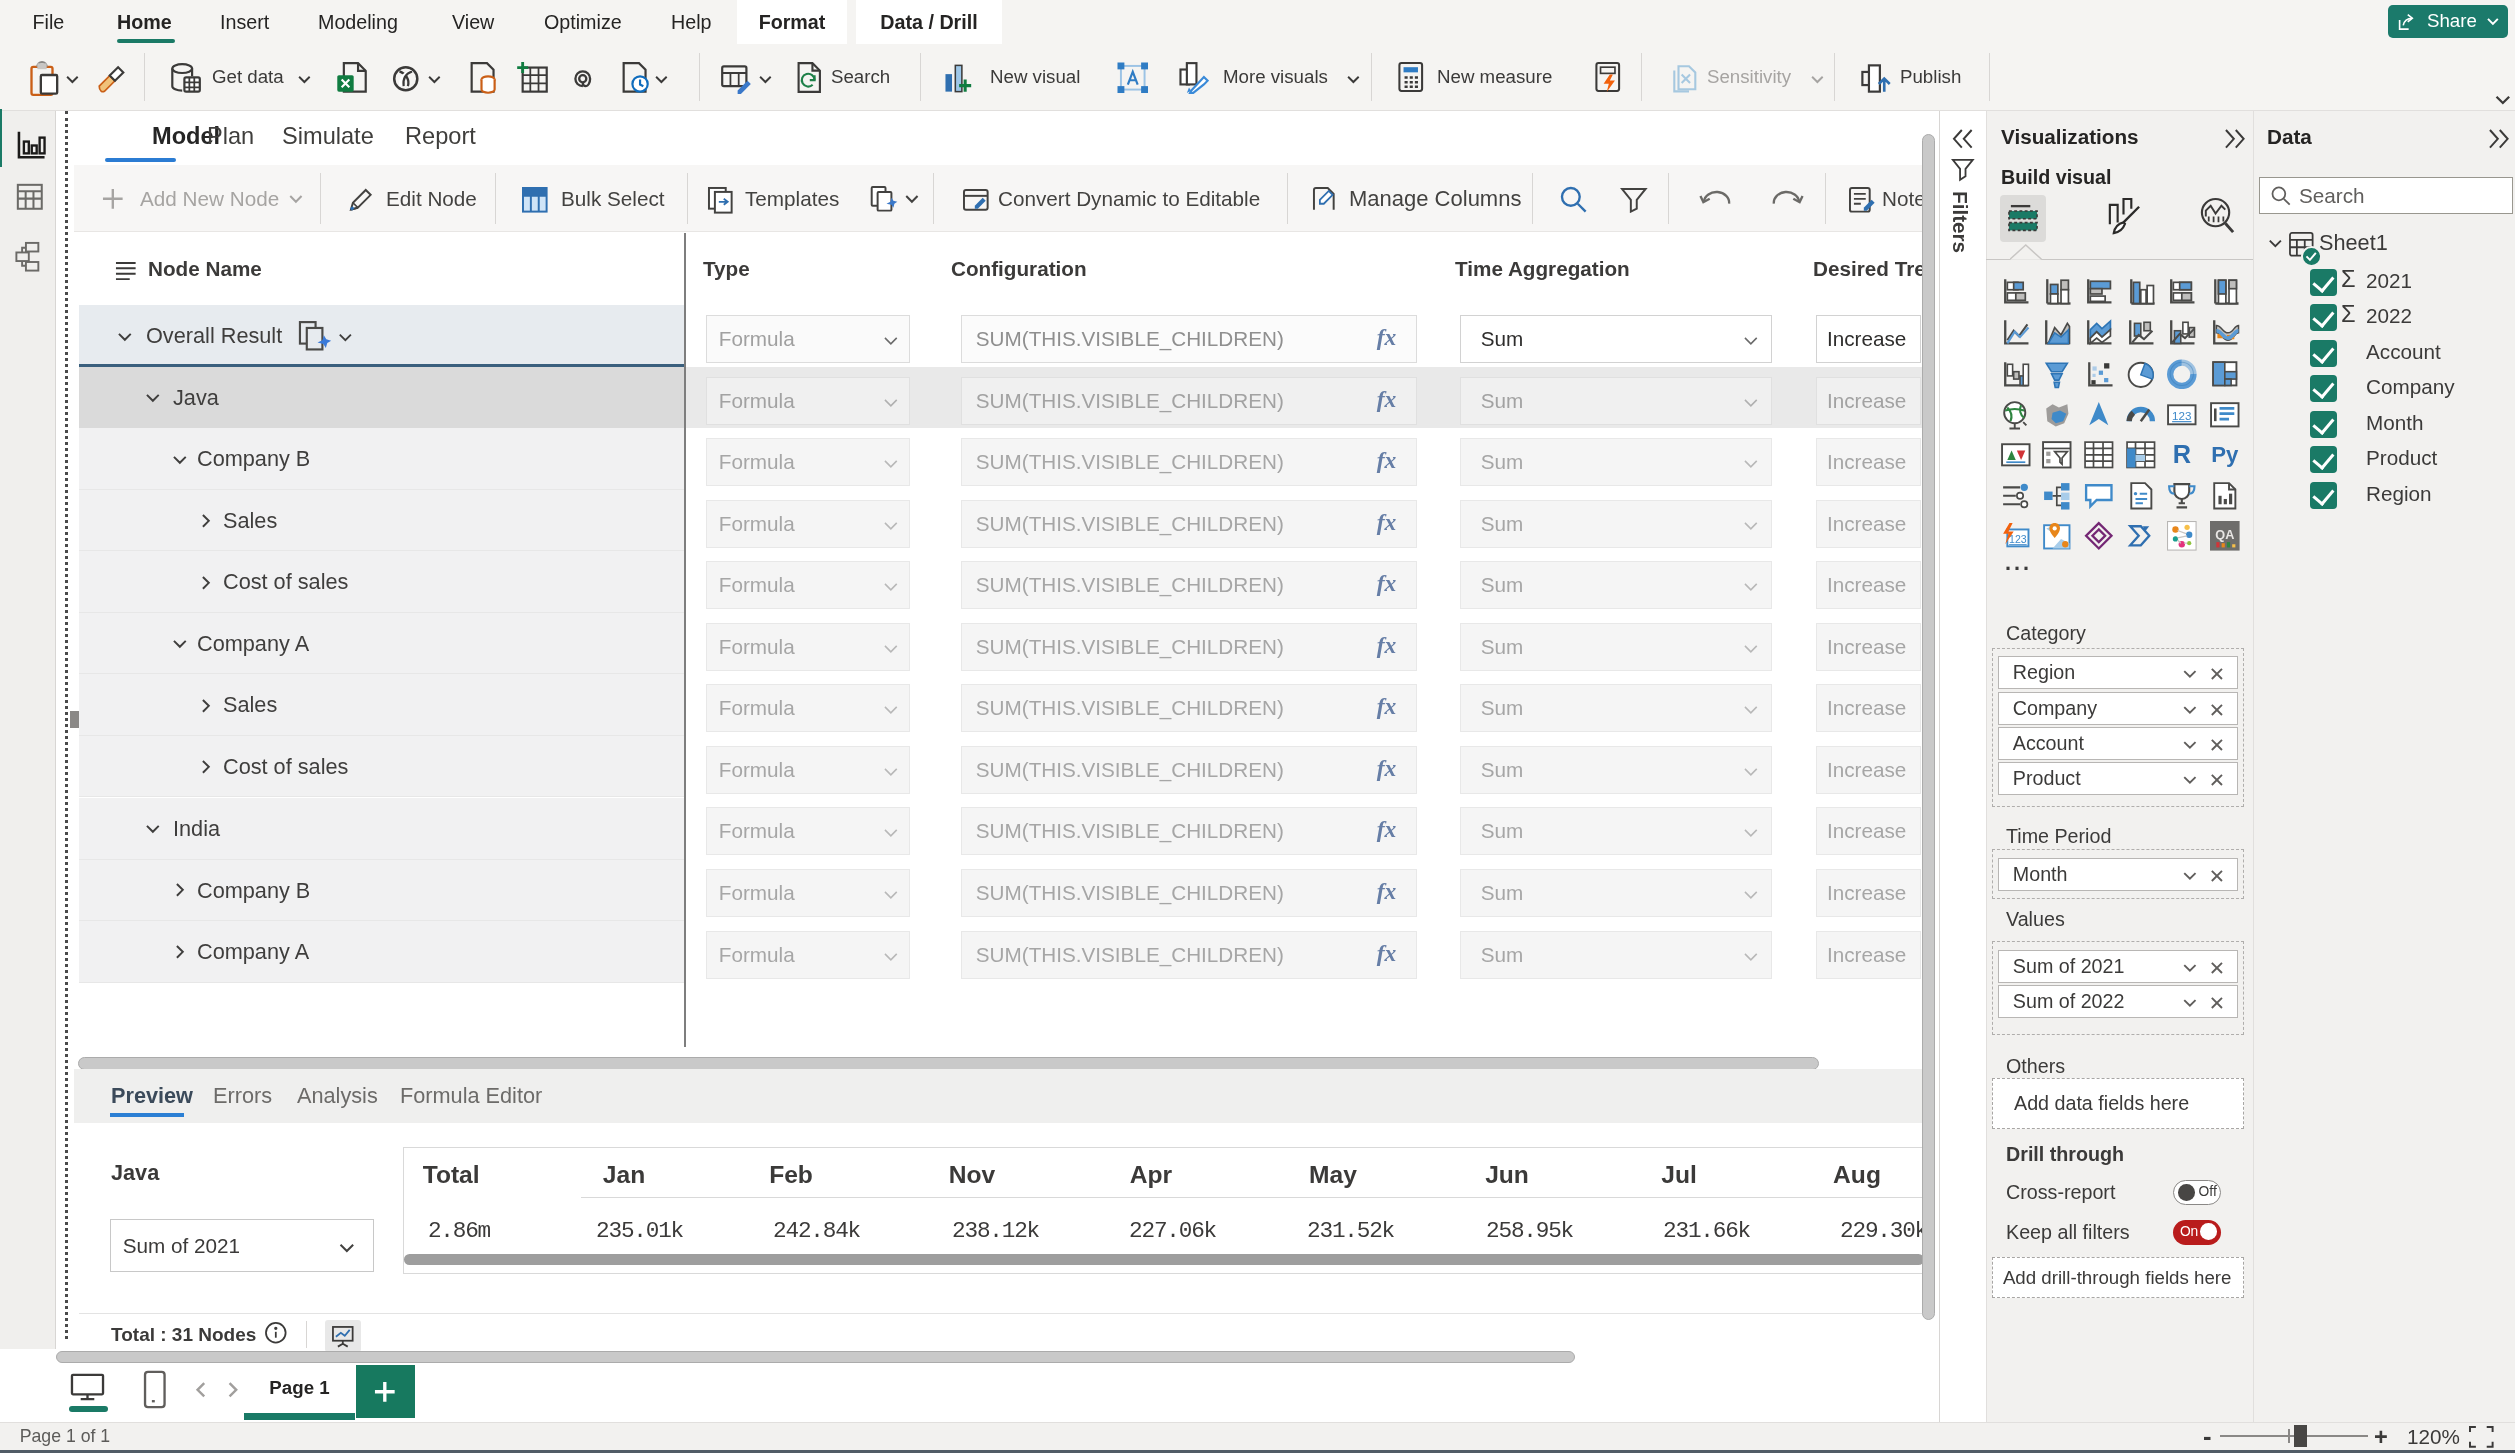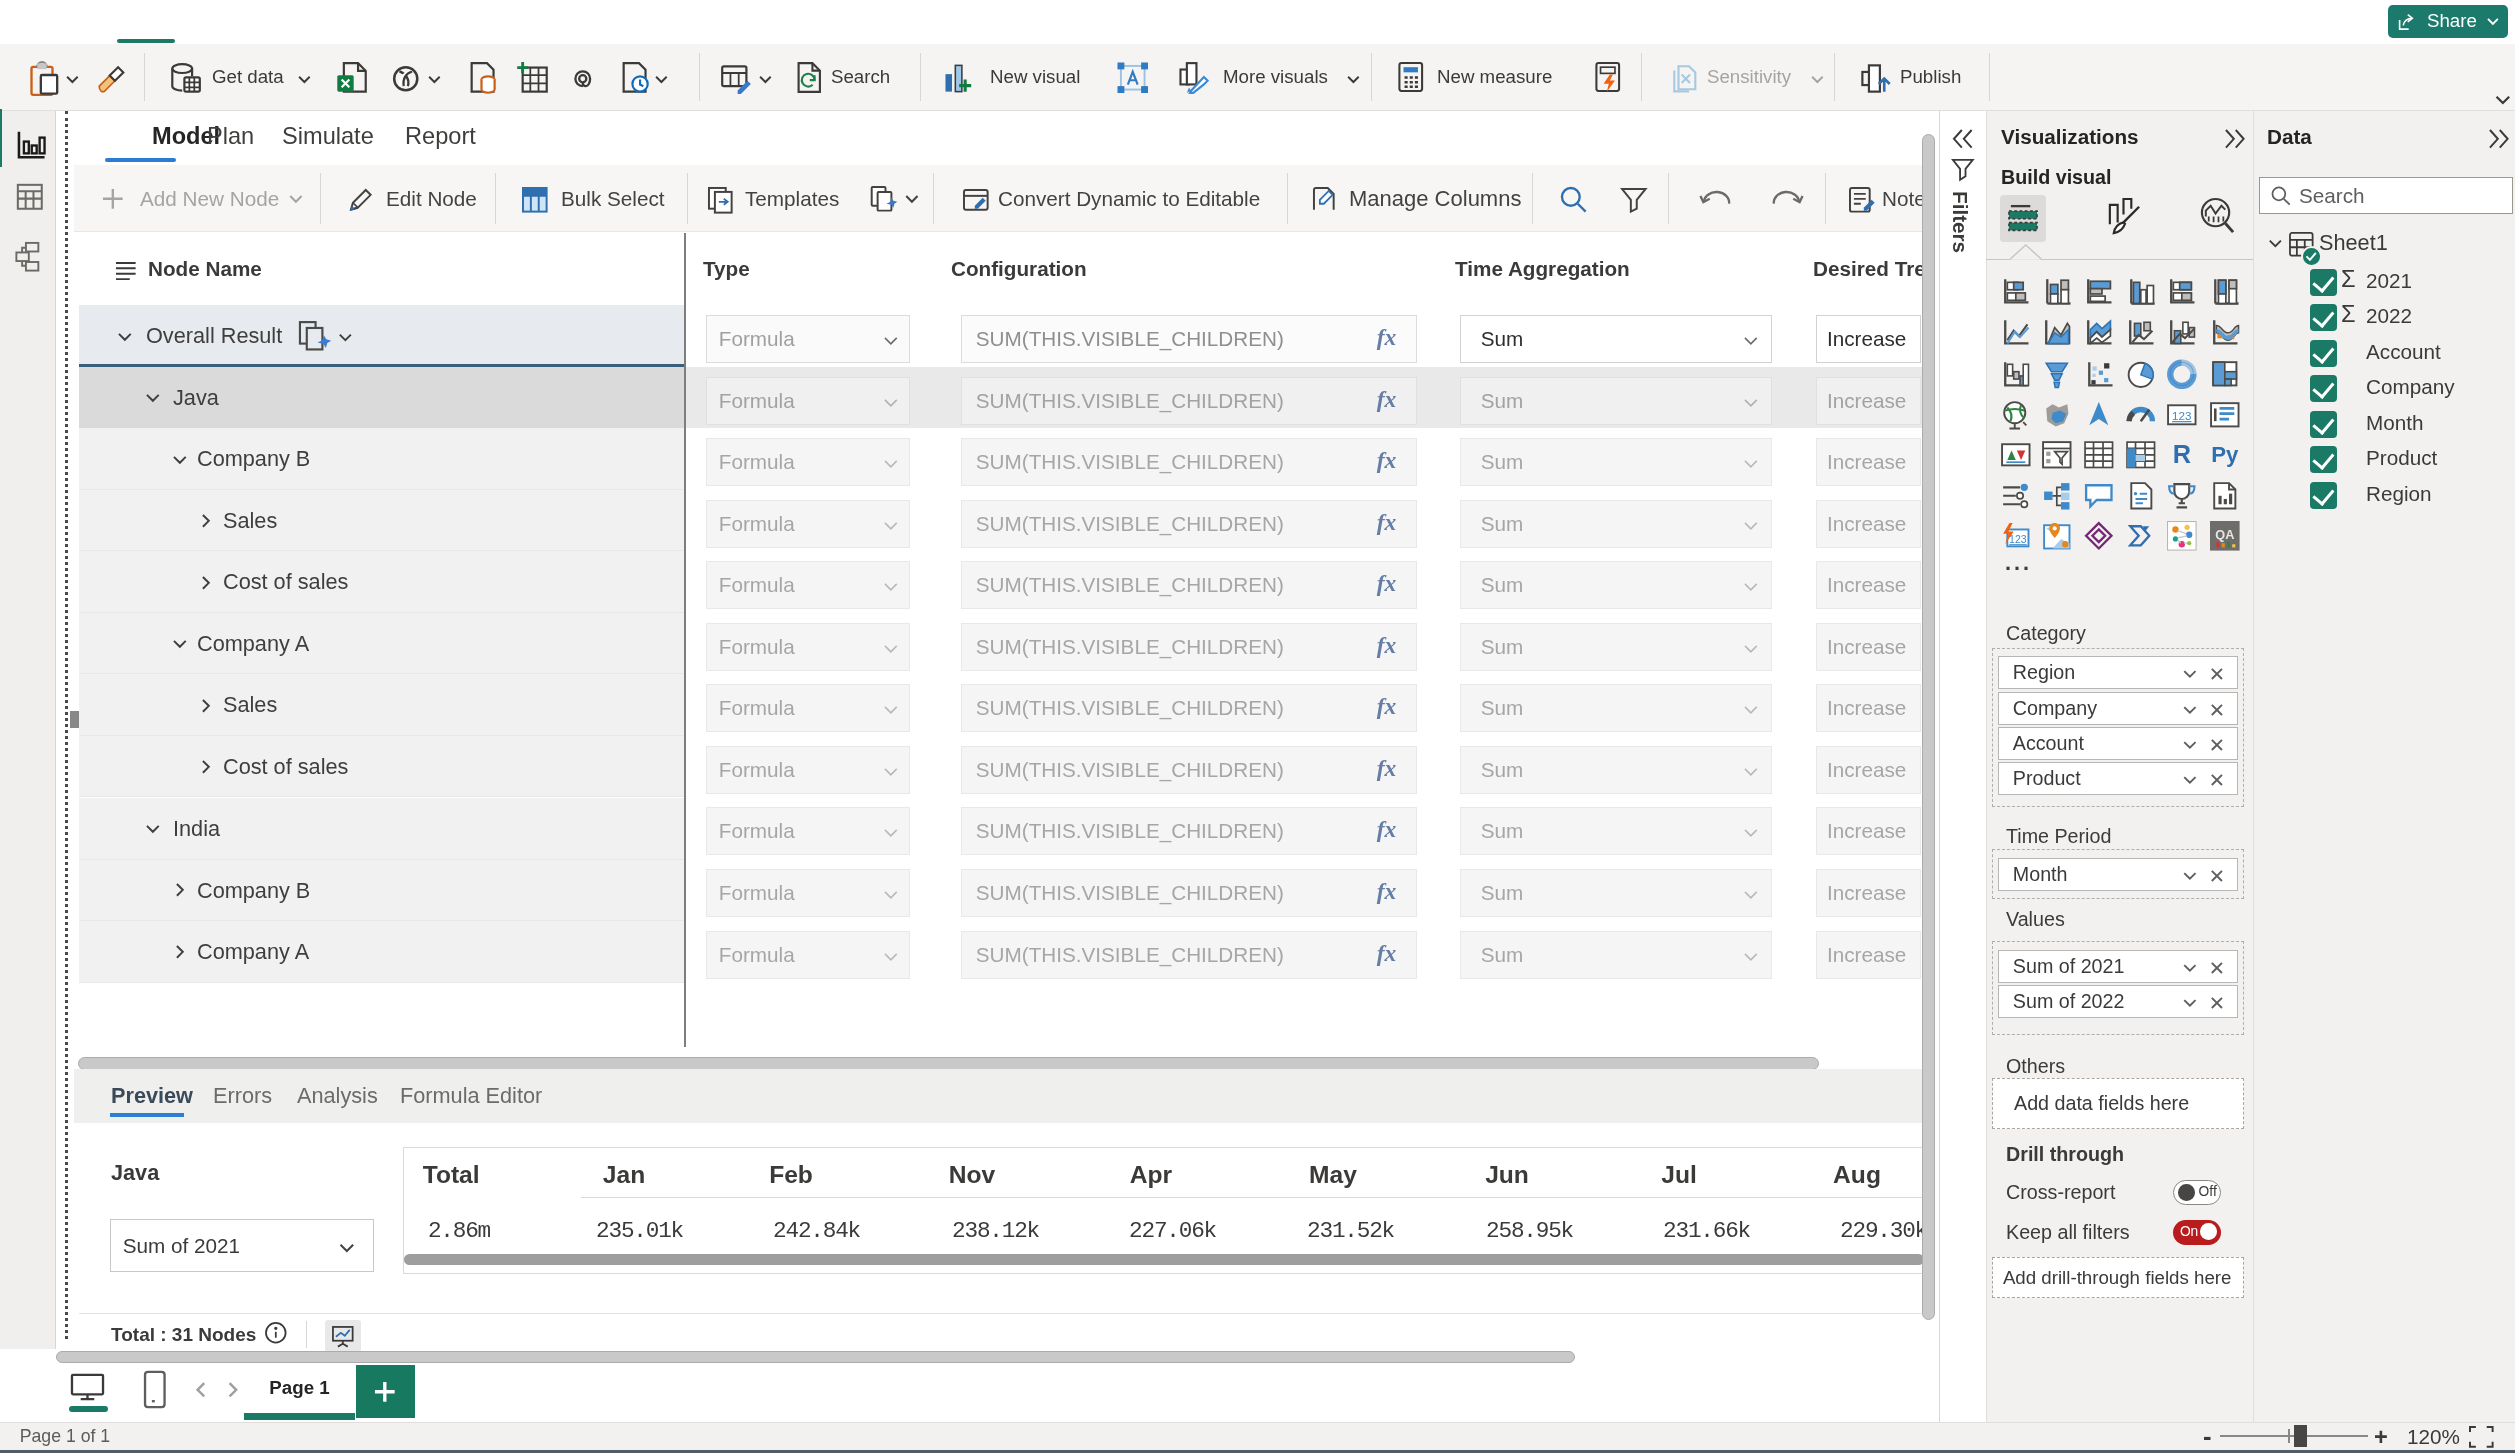--- a/index.html
+++ b/index.html
@@ -64,20 +64,31 @@
 
 .checkbox { position:absolute; width:26.6px; height:26.6px; background:#1a7a66; border-radius:3.9px; }
 .checkbox:after { content:""; position:absolute; left:6.9px; top:3px; width:9.9px; height:15.8px; border:solid #fff; border-width:0 3px 3px 0; transform:rotate(40deg); }
 .dfield { position:absolute; left:2366px; font-size:20.7px; color:#3b3a39; }
 .sigma { position:absolute; left:2341px; font-size:23.6px; color:#3b3a39; }
 </style>
 </head>
 <body>
 <div id="stage">
 
+<div id="menubar" class="abs">
+  <span class="mi" style="left:32.5px;">File</span>
+  <span class="mi" style="left:117px; font-weight:bold;">Home</span>
+  <span class="mi" style="left:220px;">Insert</span>
+  <span class="mi" style="left:318px;">Modeling</span>
+  <span class="mi" style="left:452px;">View</span>
+  <span class="mi" style="left:544px;">Optimize</span>
+  <span class="mi" style="left:671px;">Help</span>
+  <span class="mi boxed" style="left:737px; width:110px;">Format</span>
+  <span class="mi boxed" style="left:856px; width:146px;">Data / Drill</span>
+</div>
 <div id="home-underline"></div>
 <div id="sharebtn"><svg width="21.7" height="21.7" viewBox="0 0 24 24" fill="none" stroke="#fff" stroke-width="1.8">
         <path d="M4 10v10h10"></path>
         <path d="M8 16c1-5 5-8 10-8"></path>
         <path d="M13 4l5 4-5 4" fill="none"></path>
       </svg>Share <svg width="13.8" height="13.8" viewBox="0 0 14 14" fill="none" stroke="#fff" stroke-width="2">
         <path d="M2 5l5 5 5-5"></path>
       </svg></div>
 
 <div id="ribbon" class="abs"></div>

